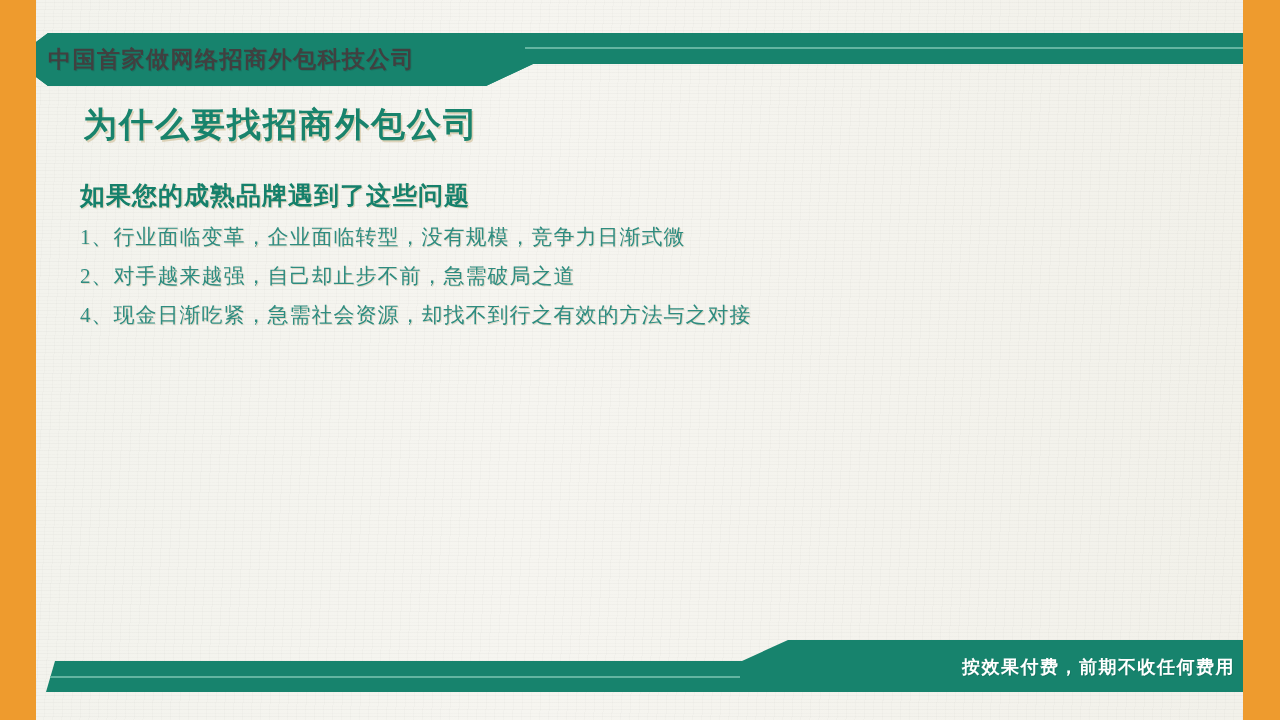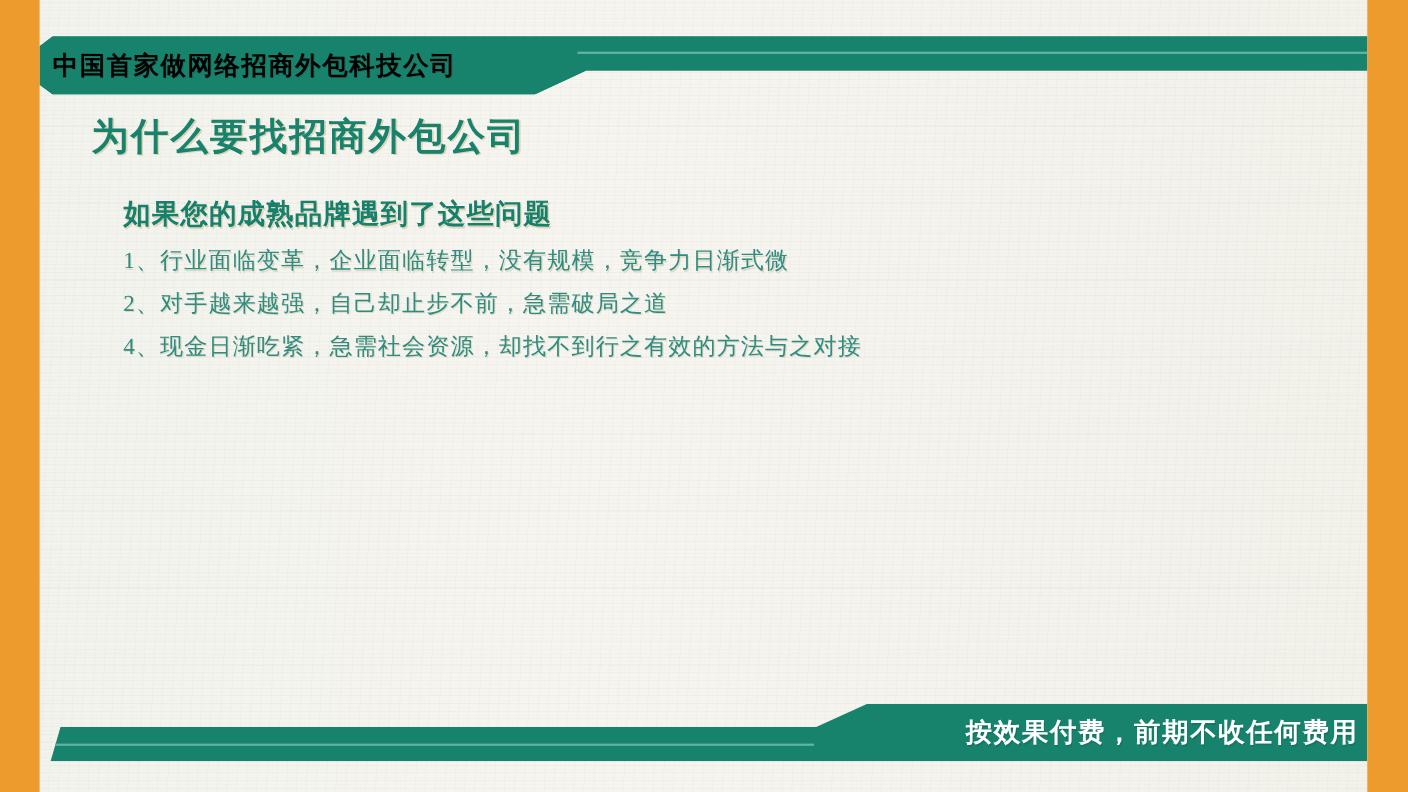--- a/index.html
+++ b/index.html
@@ -67,21 +67,21 @@
     height: 53px;
   }
   #header-band svg { display: block; }
 
   #header-title {
     position: absolute;
     left: 48px;
     top: 44px;
     font-size: 23px;
     font-weight: bold;
-    color: #000000;
+    color: #404040;
     letter-spacing: 1.5px;
     line-height: 30px;
     white-space: nowrap;
     text-shadow: 1px 1px 0 rgba(0,0,0,0.10);
   }
 
   
   #content {
     position: absolute;
     left: 36px;
@@ -94,21 +94,21 @@
     padding: 0 0 0 47px;
     font-size: 34px;
     font-weight: bold;
     color: #18836C;
     letter-spacing: 2px;
     line-height: 48px;
     text-shadow: 1.5px 1.5px 0 rgba(196,170,120,0.45);
   }
 
   .section {
-    padding-left: 76px;
+    padding-left: 44px;
   }
   .section-heading {
     margin: 0;
     font-size: 25px;
     font-weight: bold;
     color: #15806B;
     letter-spacing: 1px;
     line-height: 34px;
     text-shadow: 1.2px 1.2px 0 rgba(196,170,120,0.4);
   }
@@ -140,21 +140,21 @@
     top: 640px;
     width: 1207px;
     height: 52px;
   }
   #footer-band svg { display: block; }
 
   #footer-text {
     position: absolute;
     right: 45px;
     top: 652px;
-    font-size: 24px;
+    font-size: 18px;
     font-weight: bold;
     color: #FFFFFF;
     letter-spacing: 1.5px;
     line-height: 30px;
     white-space: nowrap;
     text-shadow: 1px 1px 0 rgba(0,0,0,0.10);
   }
 </style>
 </head>
 <body>

